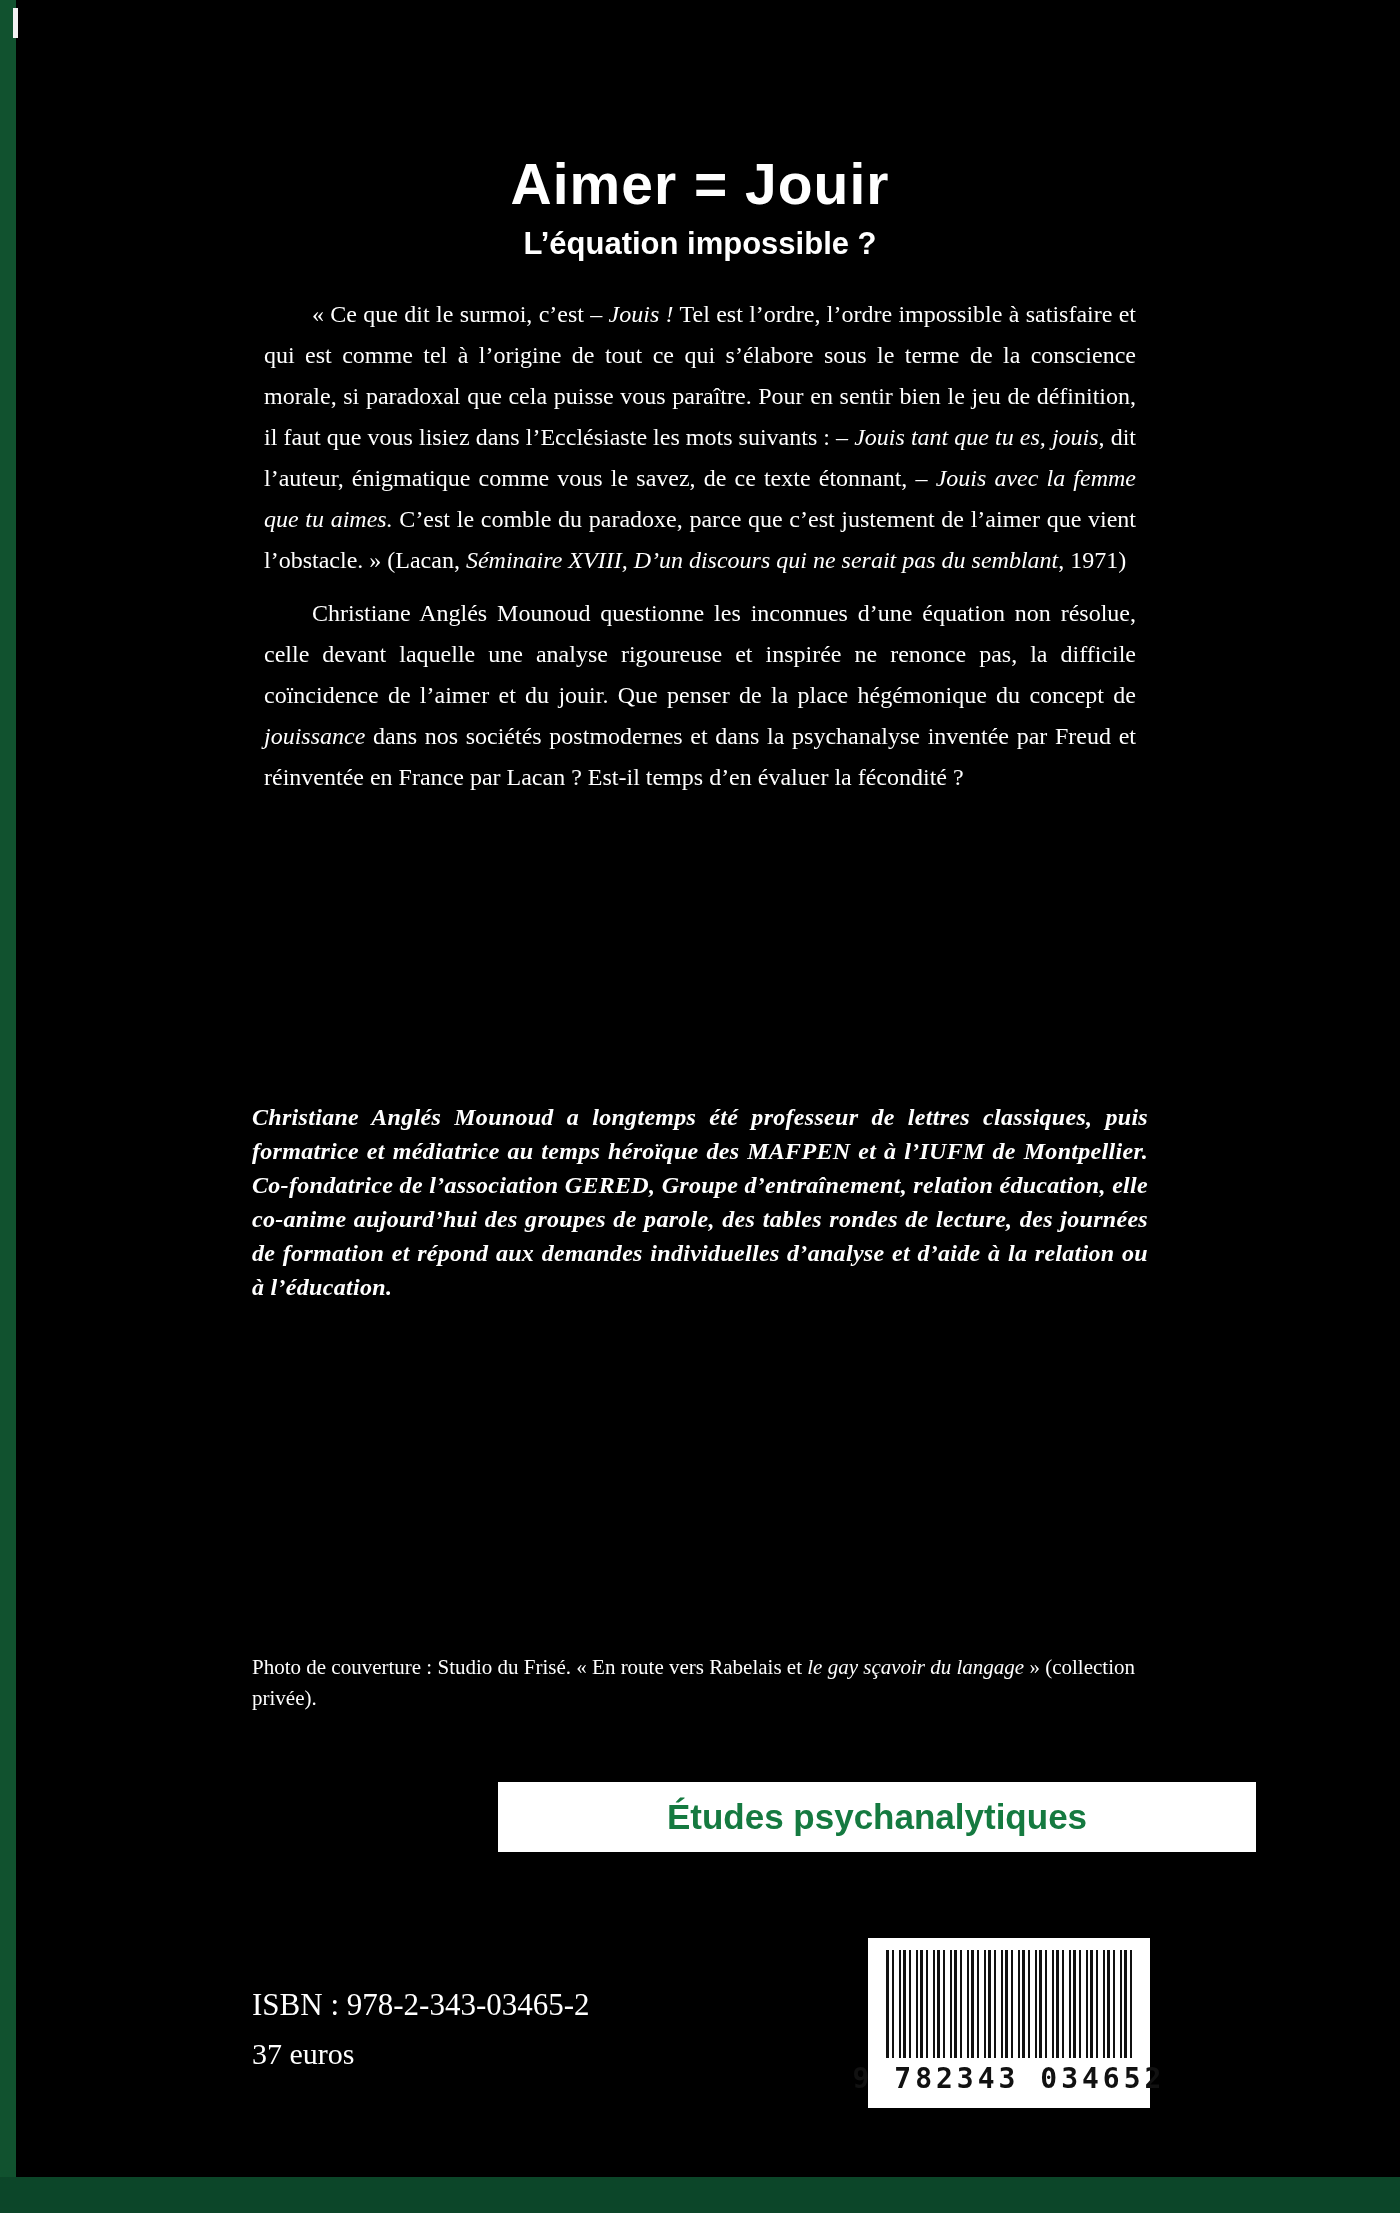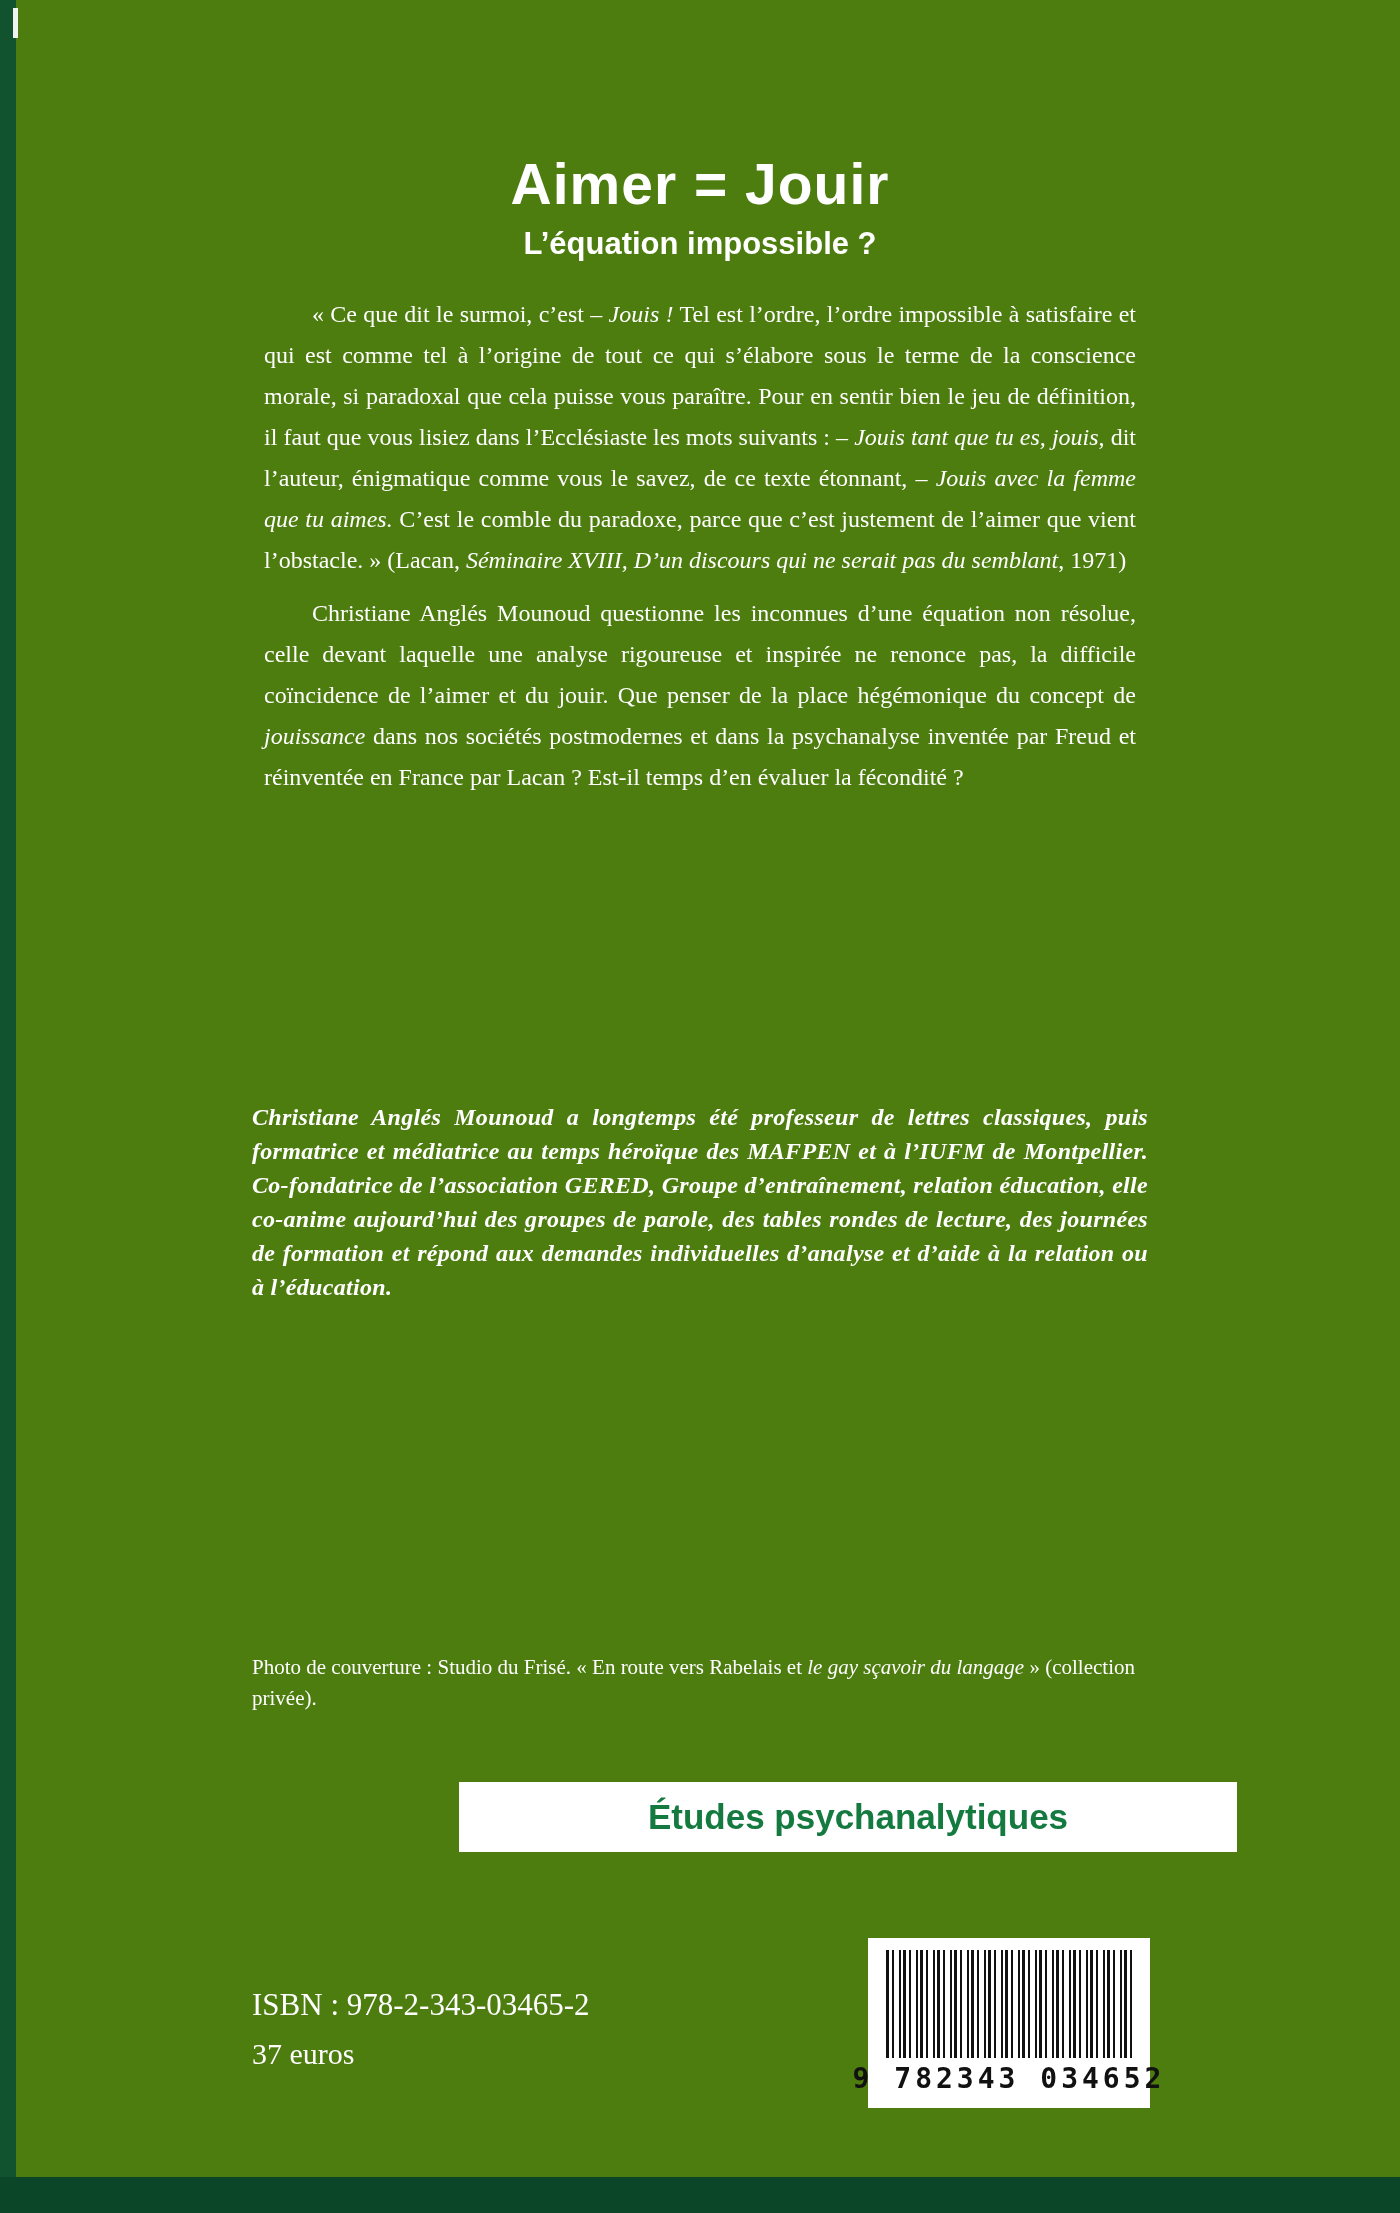--- a/index.html
+++ b/index.html
@@ -4,21 +4,21 @@
 <style>
   html, body {
     margin: 0;
     padding: 0;
     background: #e9e9e9;
   }
   .page {
     position: relative;
     width: 1400px;
     height: 2213px;
-    background: #4d7c0f;
+    background: #000000;
     overflow: hidden;
     font-family: "Liberation Serif", serif;
     color: #ffffff;
   }
   
   .spine-strip {
     position: absolute;
     left: 0; top: 0;
     width: 16px; height: 100%;
     background: #11522f;
@@ -91,27 +91,26 @@
 
   p.credit {
     margin: 0;
     font-size: 21px;
     line-height: 31px;
     text-align: left;
   }
 
   .collection-band {
     position: absolute;
-    left: 459px; top: 1782px;
+    left: 498px; top: 1782px;
     width: 758px; height: 70px;
     background: #ffffff;
     display: flex;
     align-items: center;
     justify-content: center;
-    padding-left: 20px;
   }
   .collection-label {
     font-family: "Liberation Sans", sans-serif;
     font-weight: bold;
     font-size: 35px;
     color: #157a40;
   }
 
   .isbn-block {
     position: absolute;

